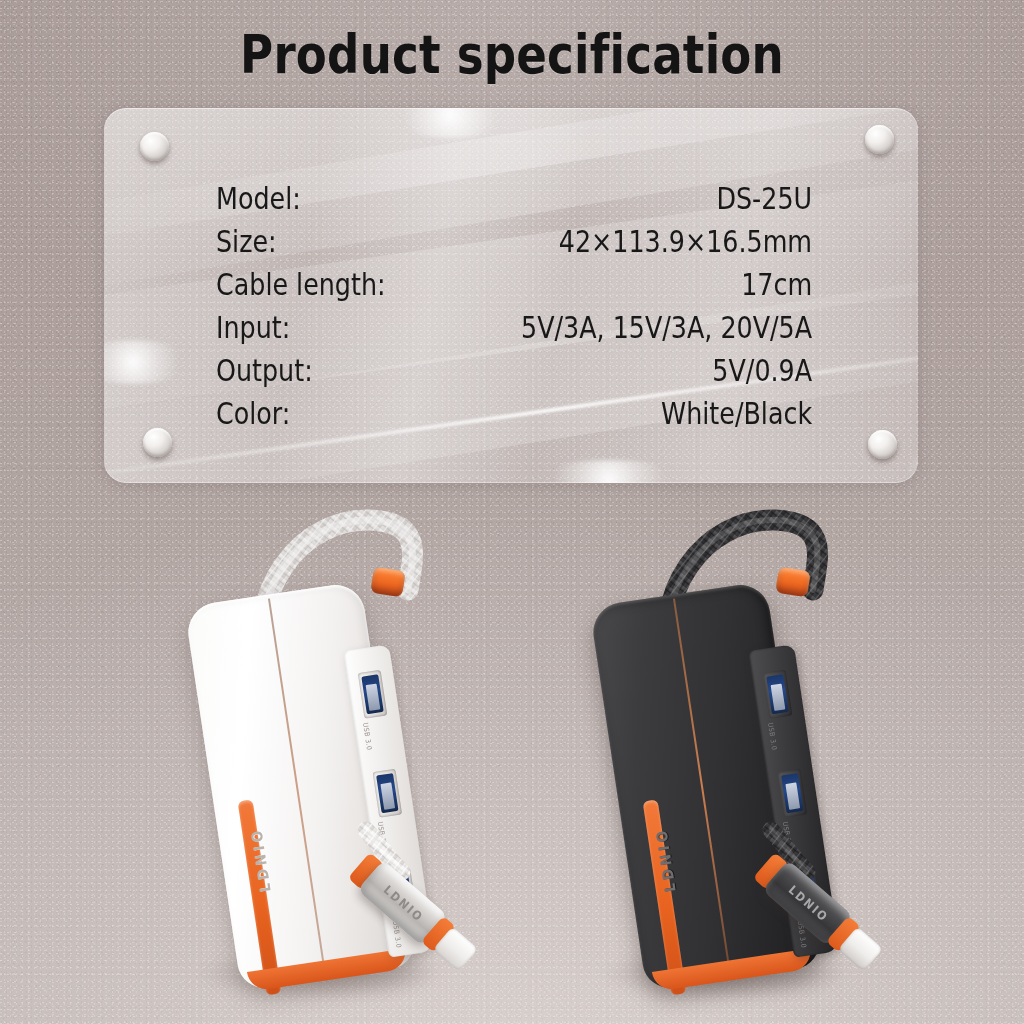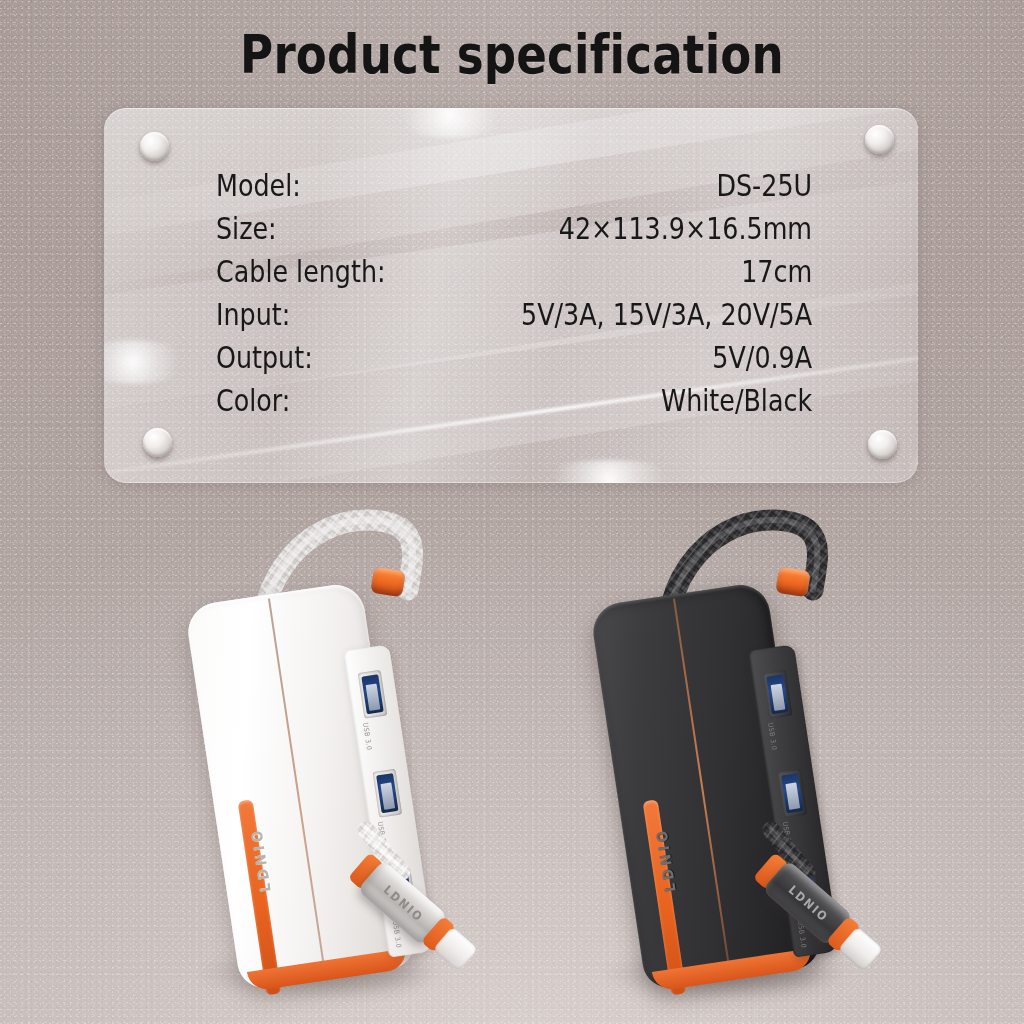--- a/index.html
+++ b/index.html
@@ -89,21 +89,21 @@
       inset 0 -2px 3px rgba(120,110,105,.40),
       inset 0 2px 2px rgba(255,255,255,.9);
   }
   #screw-tl{ left:140px; top:132px; }
   #screw-tr{ left:865px; top:125px; }
   #screw-bl{ left:143px; top:428px; }
   #screw-br{ left:868px; top:430px; }
 
   
   #spec-table{
-    position:absolute; left:216px; top:168px; width:596px;
+    position:absolute; left:216px; top:181px; width:596px;
     font-family:"DejaVu Sans Condensed","Liberation Sans Narrow","Liberation Sans",sans-serif;
   }
   .spec-row{
     display:flex; justify-content:space-between; align-items:baseline;
     height:43px; color:#181818; font-size:30px; transform:scaleX(.94);
     transform-origin:0 50%; width:106.4%;
   }
   .spec-label{ white-space:nowrap; }
   .spec-value{ white-space:nowrap; text-align:right; }
 

